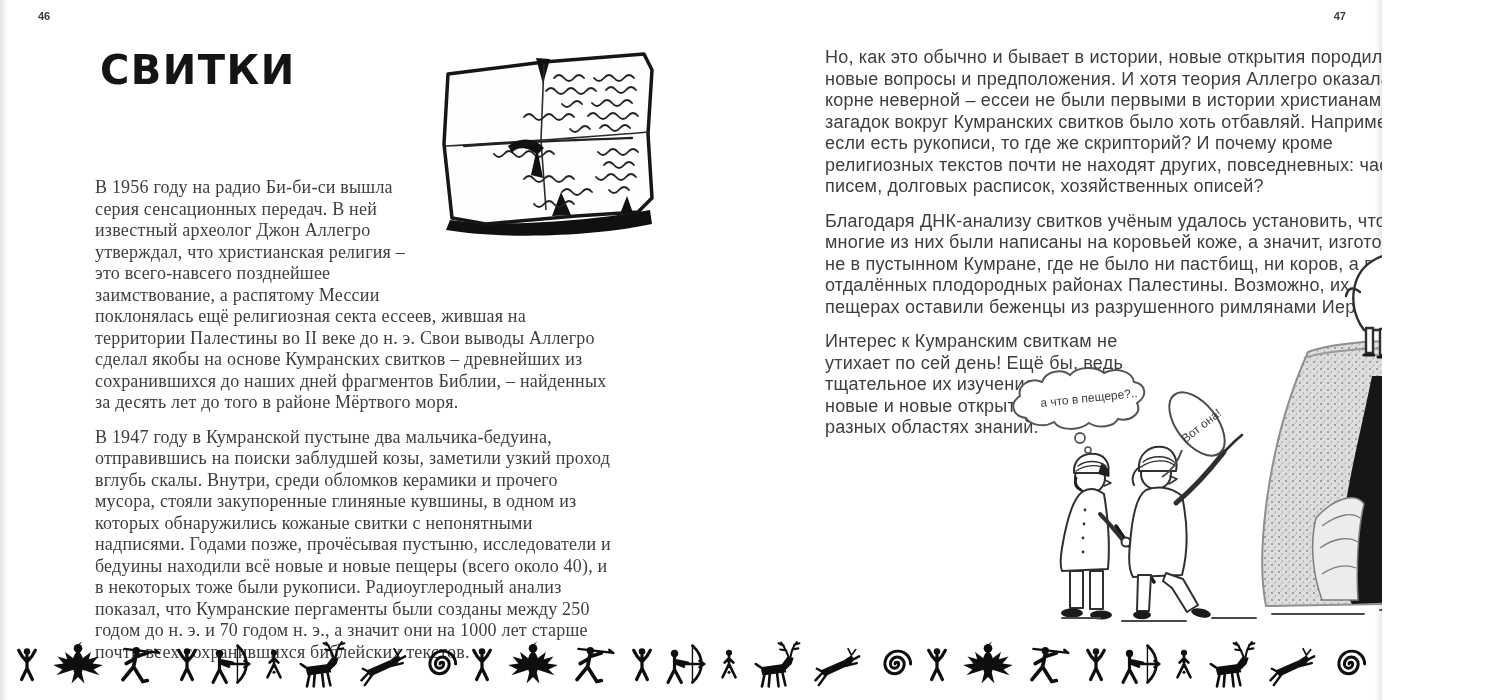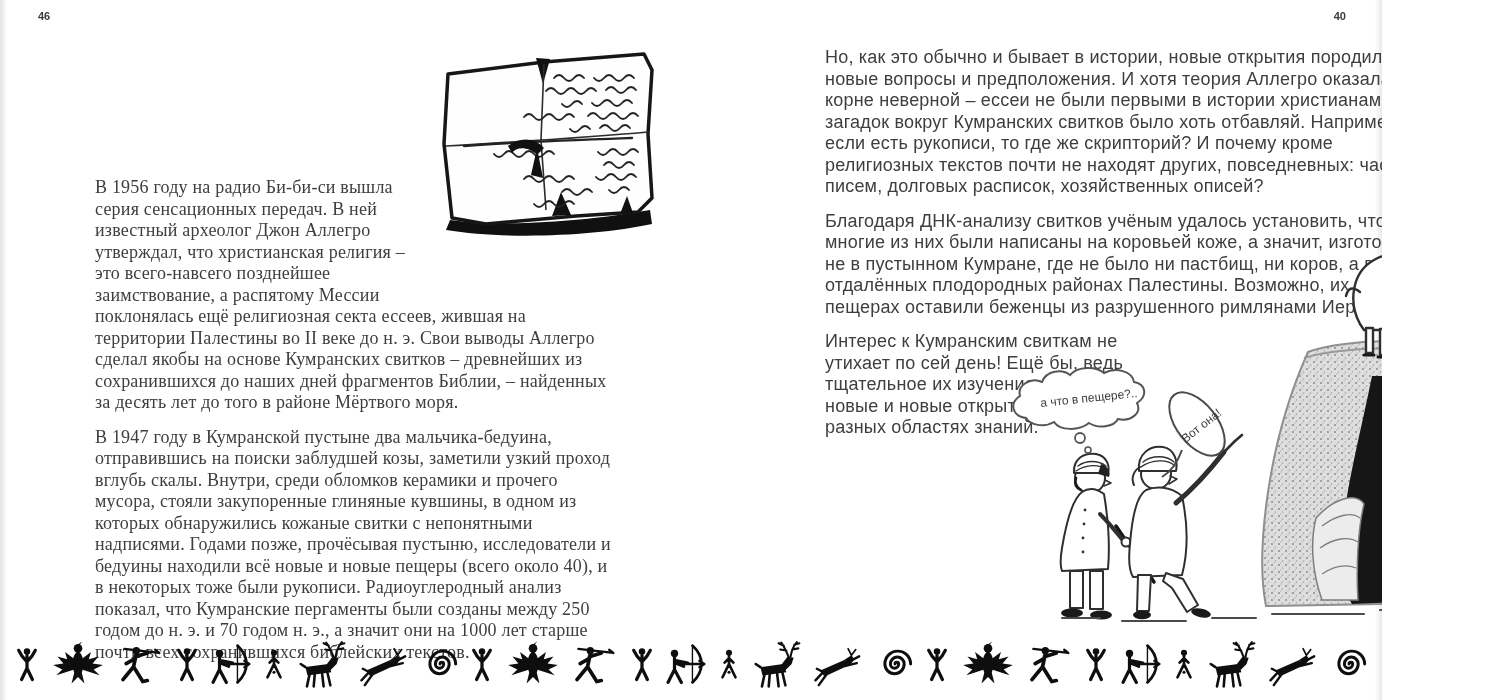--- a/index.html
+++ b/index.html
@@ -77,23 +77,24 @@
       <path d="M50 50 a4 4 0 1 1 8 0 a9 9 0 1 1 -18 0 a15 15 0 1 1 30 0 a21 21 0 1 1 -42 0 a28 28 0 1 1 56 0" fill="none" stroke="#0e0e0e" stroke-width="6.5" stroke-linecap="round"></path>
     </symbol>
   </defs>
 </svg>
 
 <div class="spread">
   <div class="edge edge-l"></div>
   <div class="edge edge-r"></div>
 
   <div class="pagenum" id="pn-left">46</div>
-  <div class="pagenum" id="pn-right">40</div>
+  <div class="pagenum" id="pn-right">47</div>
 
   <div class="book-title">
+    <div>СВИТКИ</div>
   </div>
 
   <svg id="scroll-art" viewBox="0 0 246 208">
     <path d="M26 172 C84 180 170 172 226 162 L228 176 C172 188 82 192 22 182 Z" fill="#101010"></path>
     <path d="M24 26 L120 14 L220 6 L228 22 L224 86 L228 150 L214 164 L152 168 L62 176 L28 170 L20 96 Z" fill="#fefefe" stroke="#161616" stroke-width="3.5" stroke-linejoin="round"></path>
     <path d="M112 10 L119 36 L126 11 Z" fill="#101010"></path>
     <path d="M128 168 L137 144 L147 167 Z" fill="#101010"></path>
     <path d="M196 166 L203 148 L209 165 Z" fill="#101010"></path>
     <path d="M120 16 L117 92 L122 162 M22 98 C90 94 158 90 224 84" fill="none" stroke="#2c2c2c" stroke-width="1.6"></path>
     <g fill="none" stroke="#232323" stroke-width="1.9" stroke-linecap="round">

